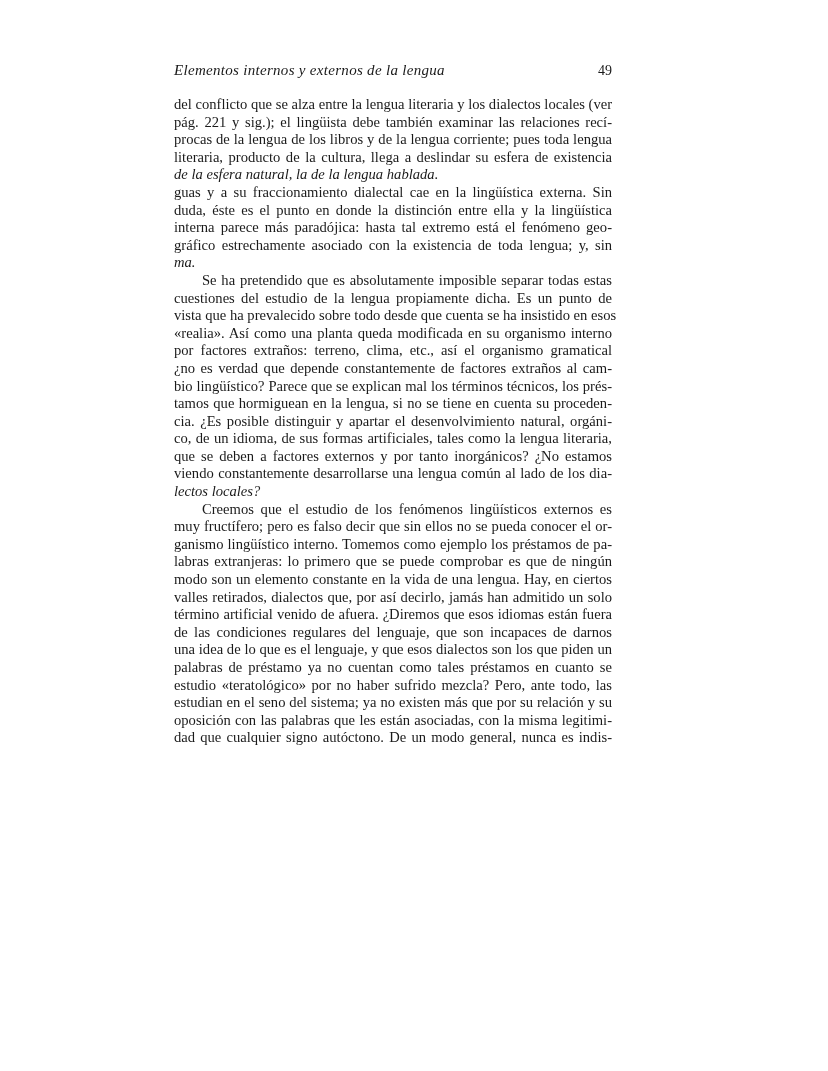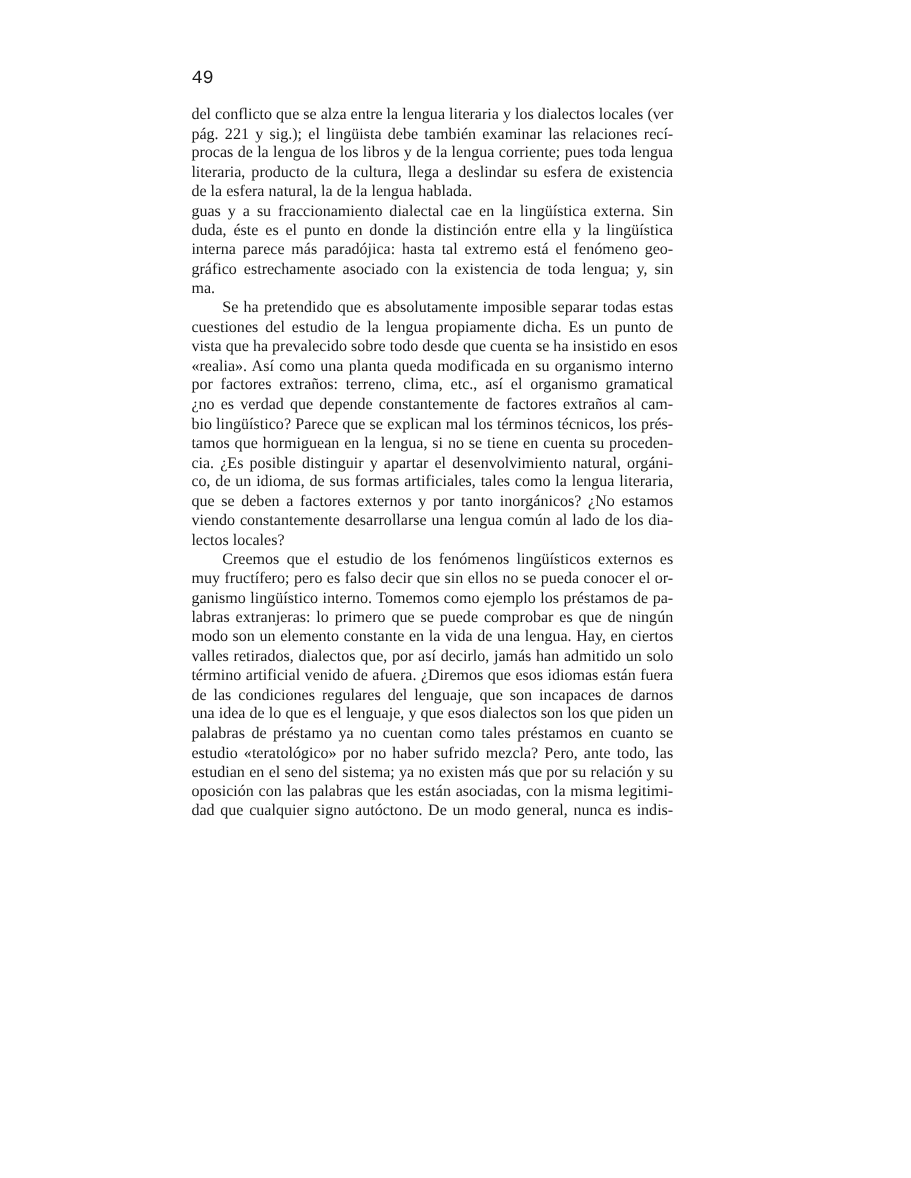--- a/index.html
+++ b/index.html
@@ -20,38 +20,39 @@
   }
   .running-head {
     display: flex;
     justify-content: space-between;
     align-items: baseline;
     height: 20px;
     font-size: 15px;
     margin-bottom: 14px;
   }
   .running-head .title { font-style: italic; letter-spacing: 0.3px; }
-  .running-head .folio { font-size: 17px; font-family: Liberation Mono, monospace; }
+  .running-head .folio { font-size: 14px; }
   .body { font-size: 14.6px; line-height: 17.6px; }
   .line {
     display: block;
     white-space: nowrap;
     text-align: justify;
     text-align-last: justify;
     height: 17.6px;
   }
-  .line.last { text-align-last: left; }
+  .line.last { text-align-last: left; font-style: italic; }
   .line.indent { padding-left: 28px; }
   .em { }
 </style>
 </head>
 <body>
 
 <div class="page">
   <div class="running-head">
+    <span class="title">Elementos internos y externos de la lengua</span>
     <span class="folio">49</span>
   </div>
   <div class="body" id="body">
       <div>
         <span class="line">del conflicto que se alza entre la lengua literaria y los dialectos locales (ver</span>
         <span class="line">pág. 221 y sig.); el lingüista debe también examinar las relaciones recí-</span>
         <span class="line">procas de la lengua de los libros y de la lengua corriente; pues toda lengua</span>
         <span class="line">literaria, producto de la cultura, llega a deslindar su esfera de existencia</span>
         <span class="line last">de la esfera natural, la de la lengua hablada.</span>
       </div>

